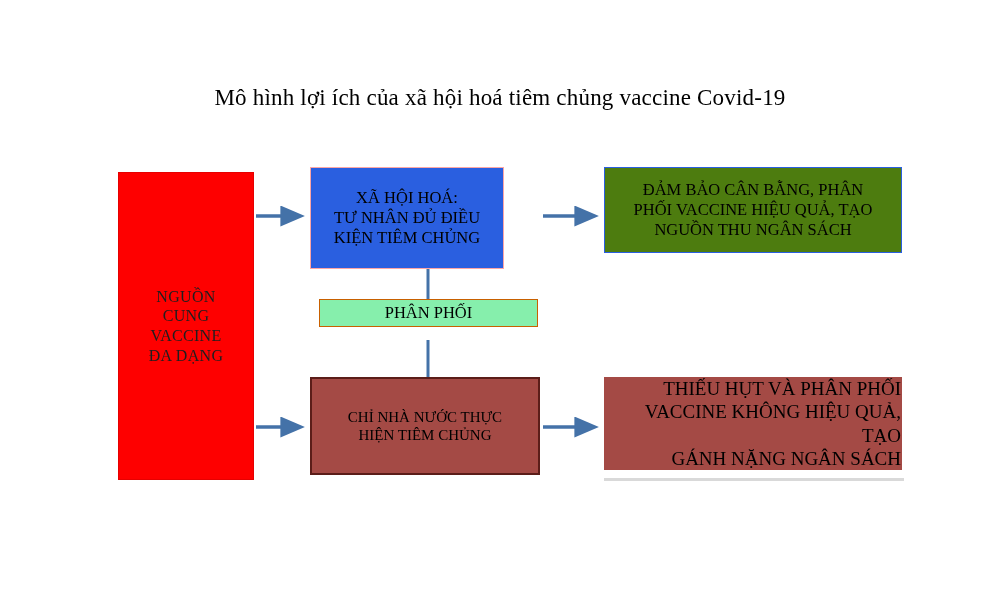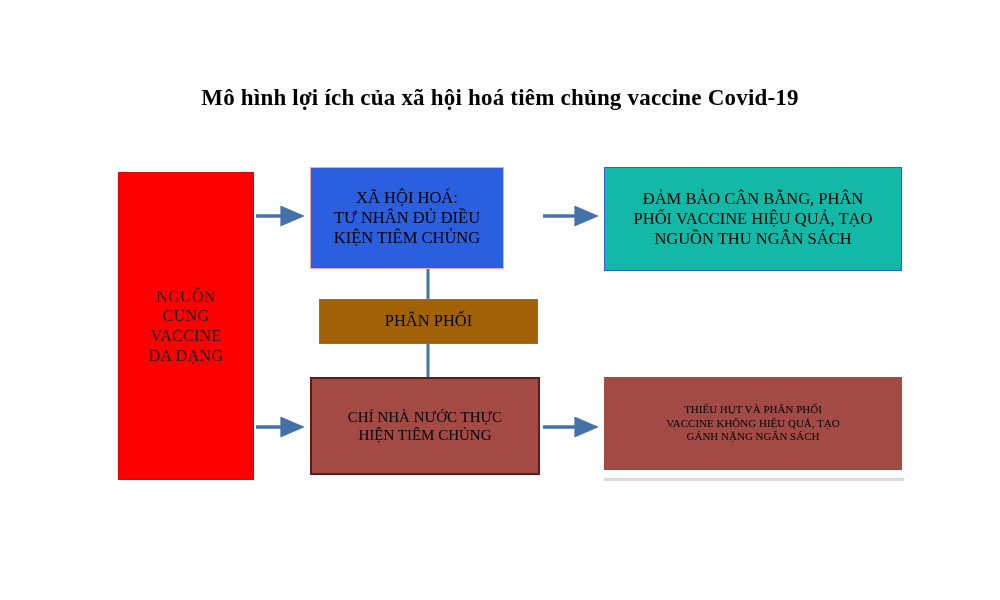--- a/index.html
+++ b/index.html
@@ -18,21 +18,21 @@
     width: 1000px;
     height: 600px;
   }
   .title {
     position: absolute;
     left: 0;
     top: 85px;
     width: 1000px;
     text-align: center;
     font-family: "Liberation Serif", serif;
-    font-weight: bold;
+    font-weight: normal;
     font-size: 23px;
     color: #000000;
     letter-spacing: 0.2px;
   }
   .node {
     position: absolute;
     box-sizing: border-box;
     display: flex;
     align-items: center;
     justify-content: center;
@@ -62,32 +62,32 @@
     height: 102px;
     background: #2a5fe0;
     border: 1px solid #fca5a5;
     font-size: 16.5px;
   }
   
   #node-outcome-positive {
     left: 604px;
     top: 167px;
     width: 298px;
-    height: 104px;
-    background: #14b8a6;
+    height: 86px;
+    background: #4d7c0f;
     border: 1px solid #2a5fe0;
     font-size: 16.5px;
   }
   
   #node-distribution {
     left: 319px;
     top: 299px;
     width: 219px;
-    height: 45px;
-    background: #a16207;
+    height: 28px;
+    background: #86efac;
     border: 1px solid #c86000;
     font-size: 16.5px;
     text-align: right;
   }
   
   #node-state-only {
     left: 310px;
     top: 377px;
     width: 230px;
     height: 98px;
@@ -96,21 +96,22 @@
     font-size: 15px;
   }
   
   #node-outcome-negative {
     left: 604px;
     top: 377px;
     width: 298px;
     height: 93px;
     background: #a44a45;
     border: 1px solid #a44a45;
-    font-size: 11px;
+    font-size: 19px;
+    text-align: right;
   }
   .shadow-line {
     position: absolute;
     left: 604px;
     top: 478px;
     width: 300px;
     height: 3px;
     background: #d9d9d9;
   }
   svg#connectors {

